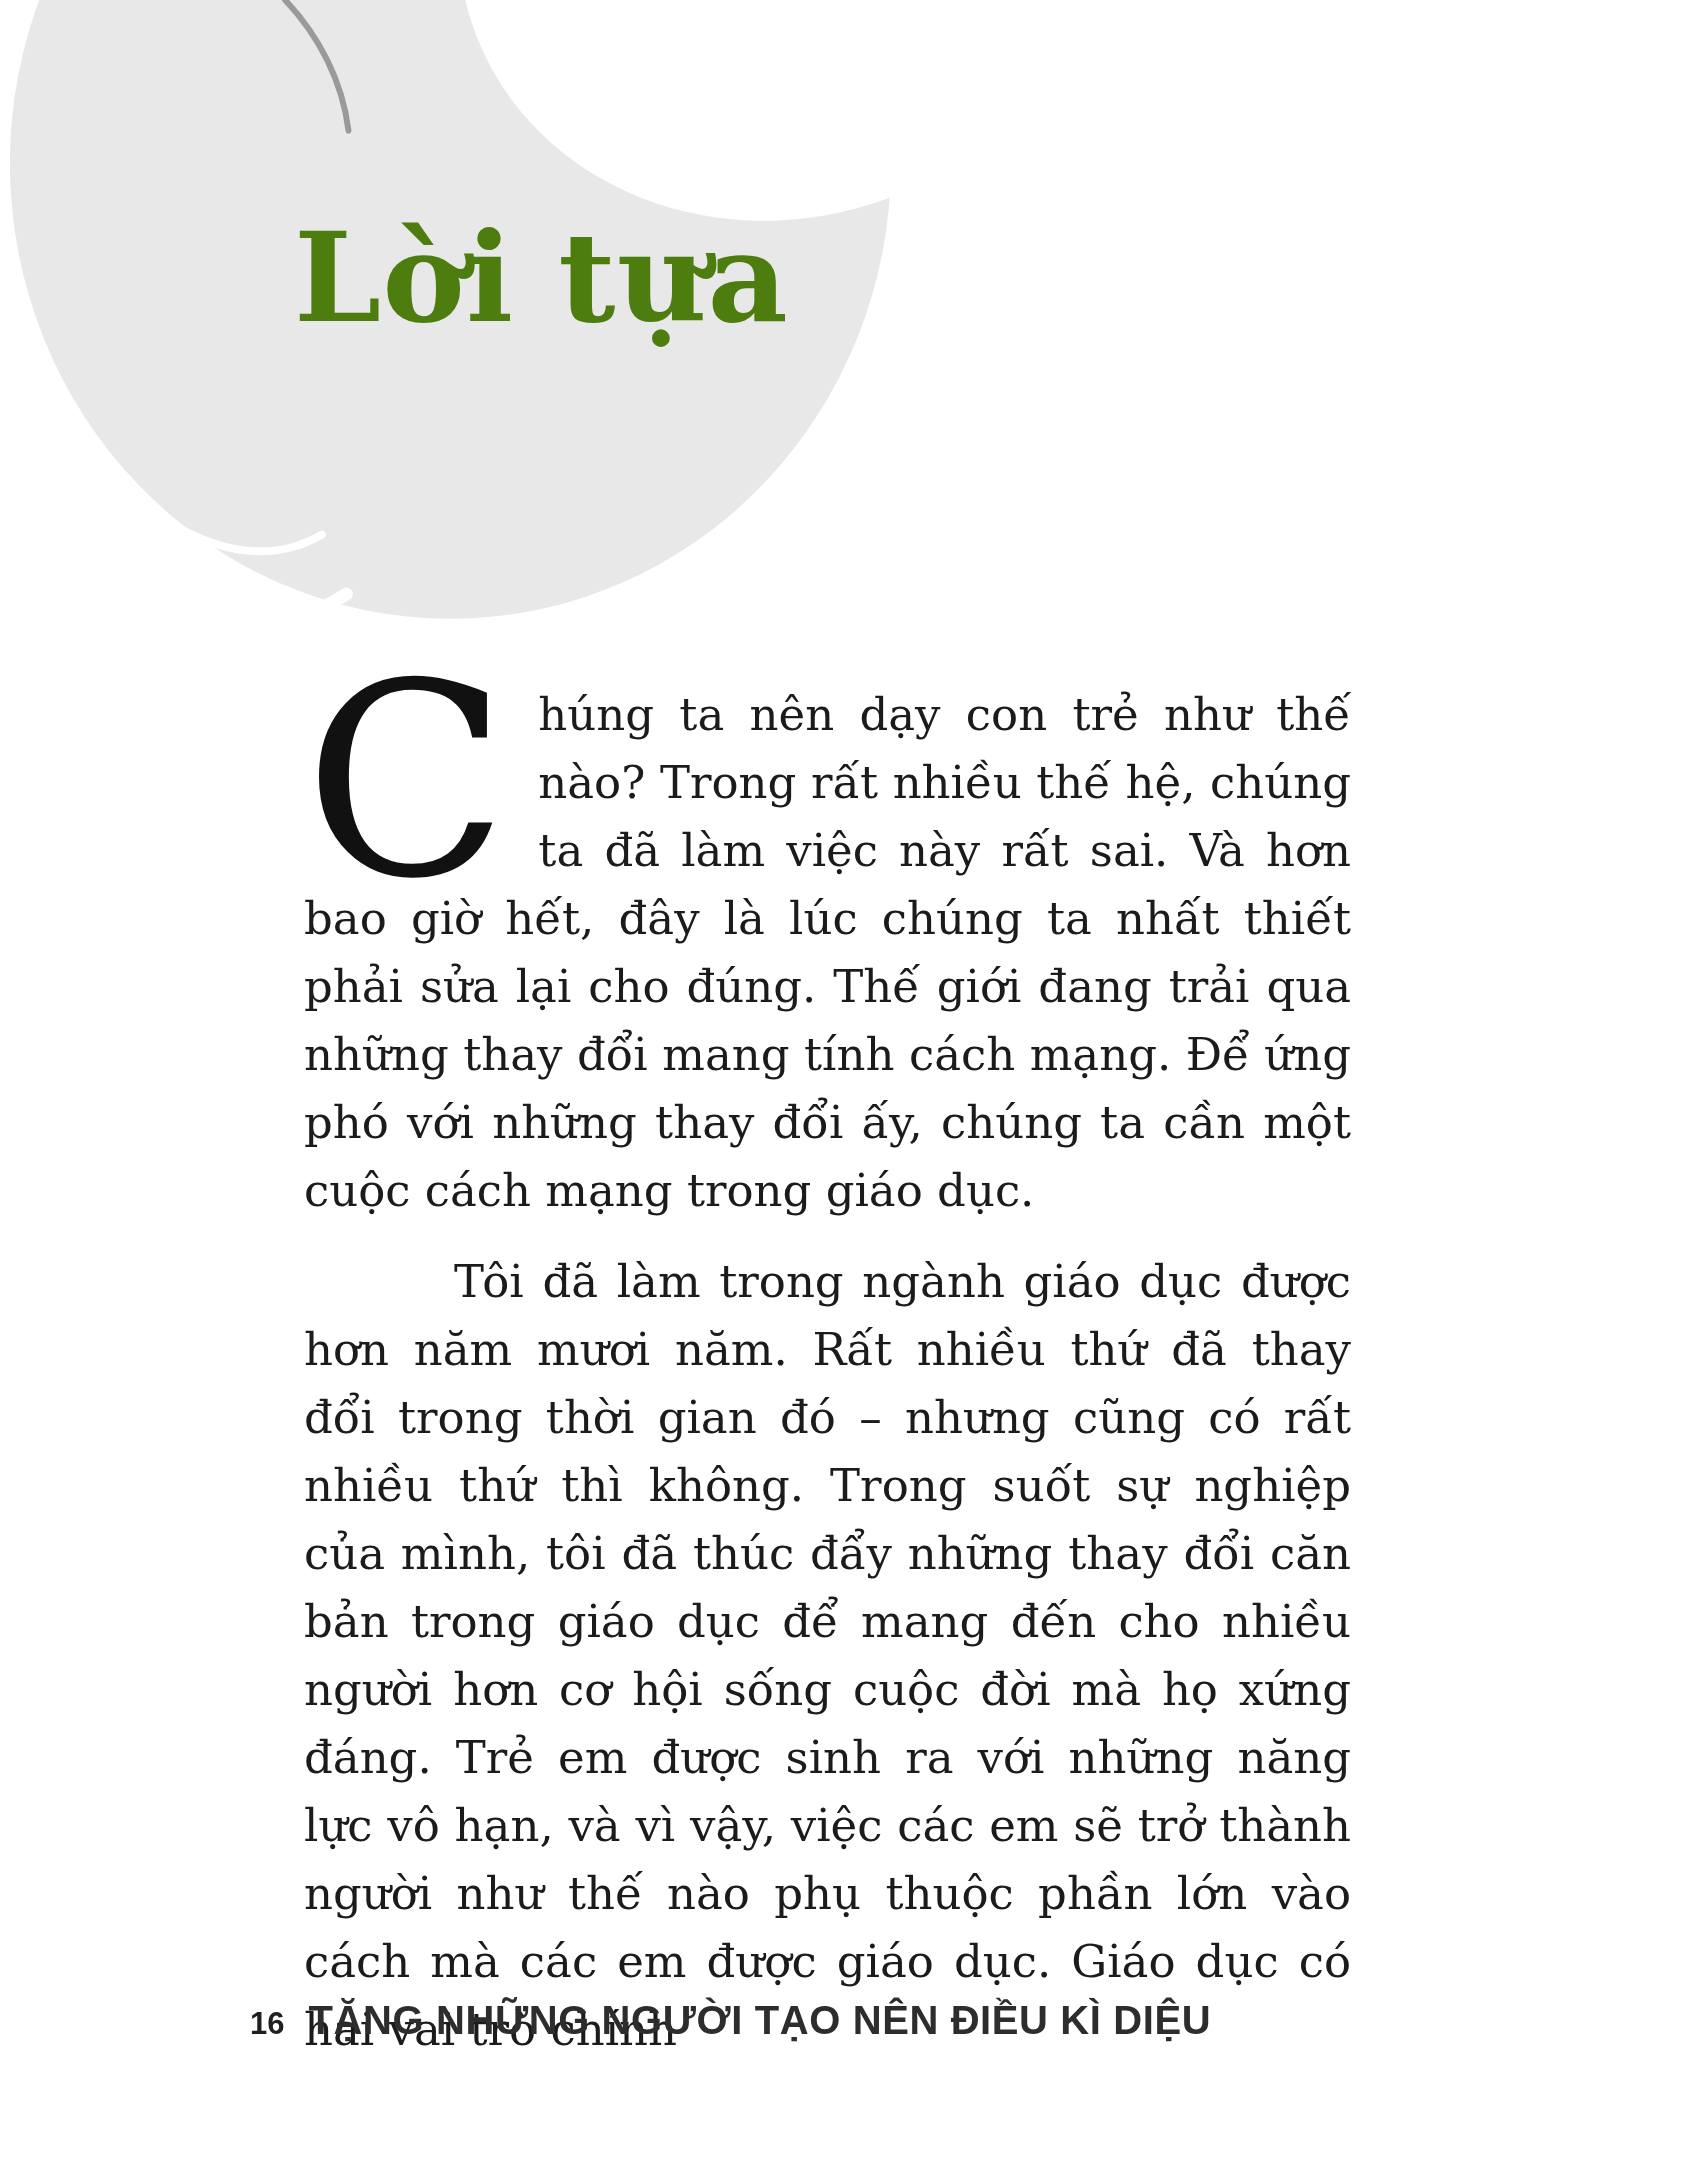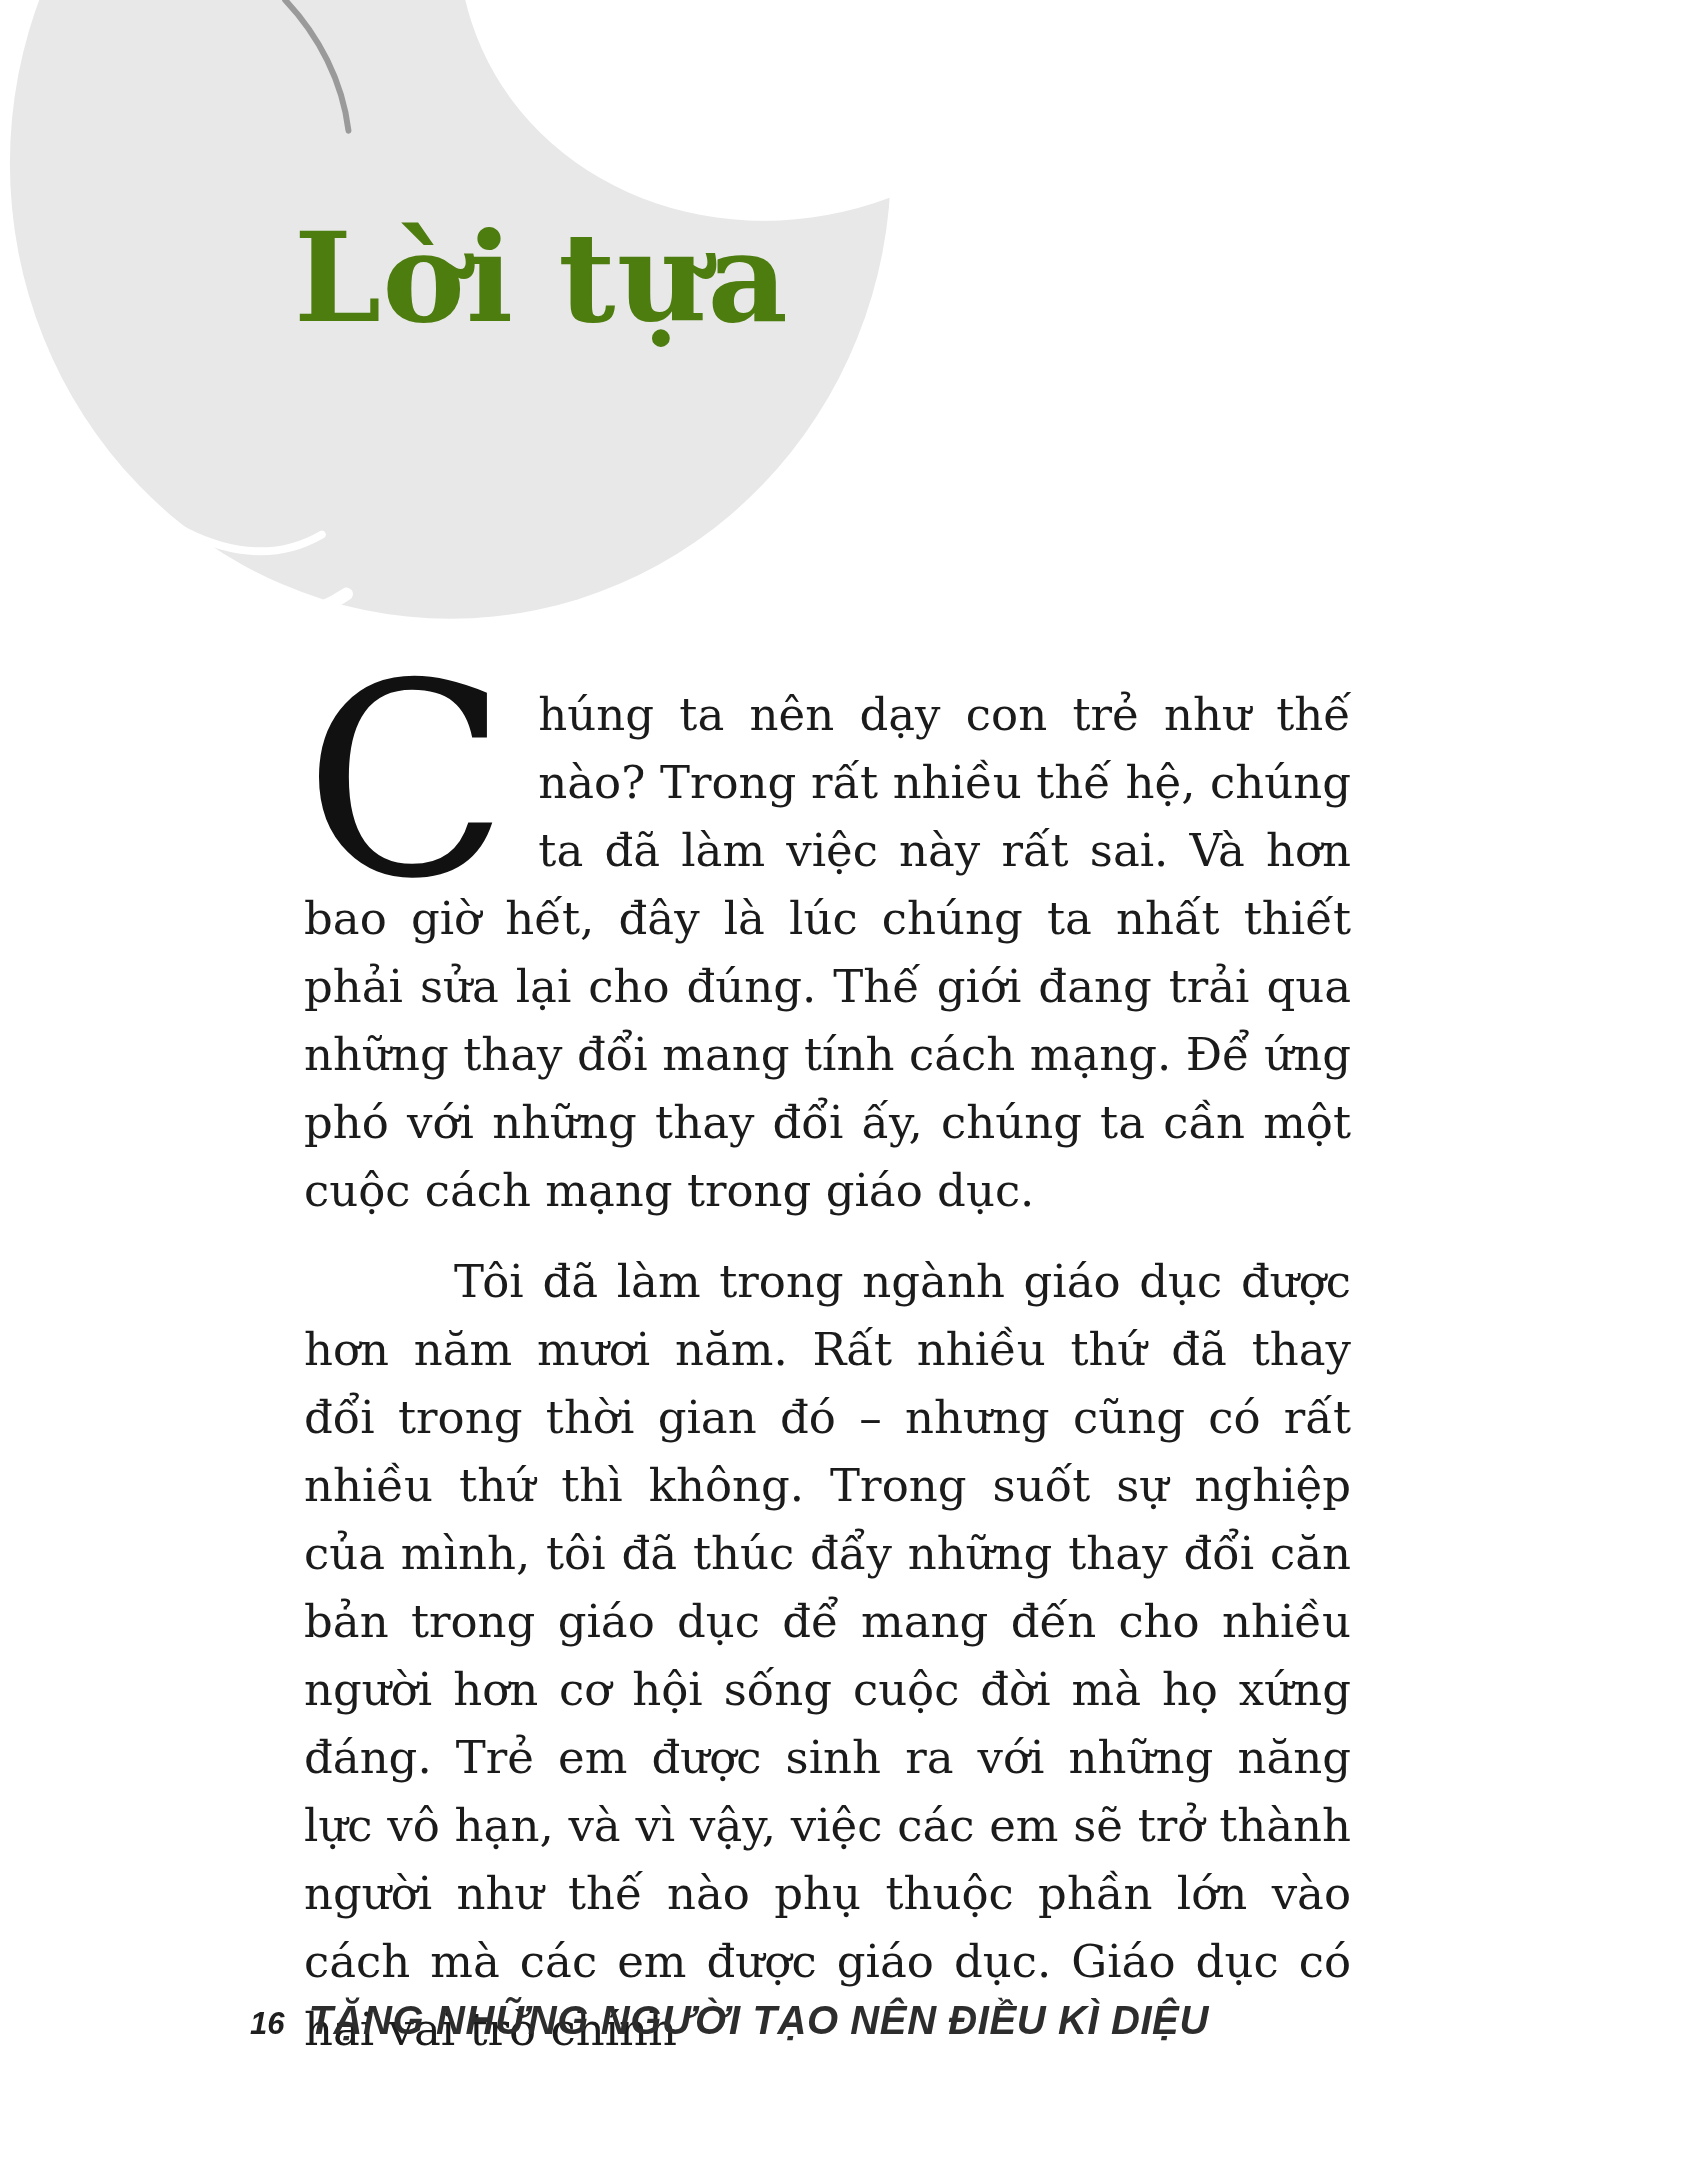--- a/index.html
+++ b/index.html
@@ -57,21 +57,20 @@
 
   .page-footer {
     position: absolute;
     left: 250px;
     top: 1998px;
     display: flex;
     align-items: baseline;
     gap: 24px;
     font-family: "Liberation Sans", sans-serif;
     color: #2a2a2a;
-    font-style: italic;
   }
   .page-number {
     font-size: 31px;
     font-weight: 700;
     color: #1f1f1f;
   }
   .book-title {
     font-size: 40px;
     font-weight: 700;
     letter-spacing: 0.6px;

